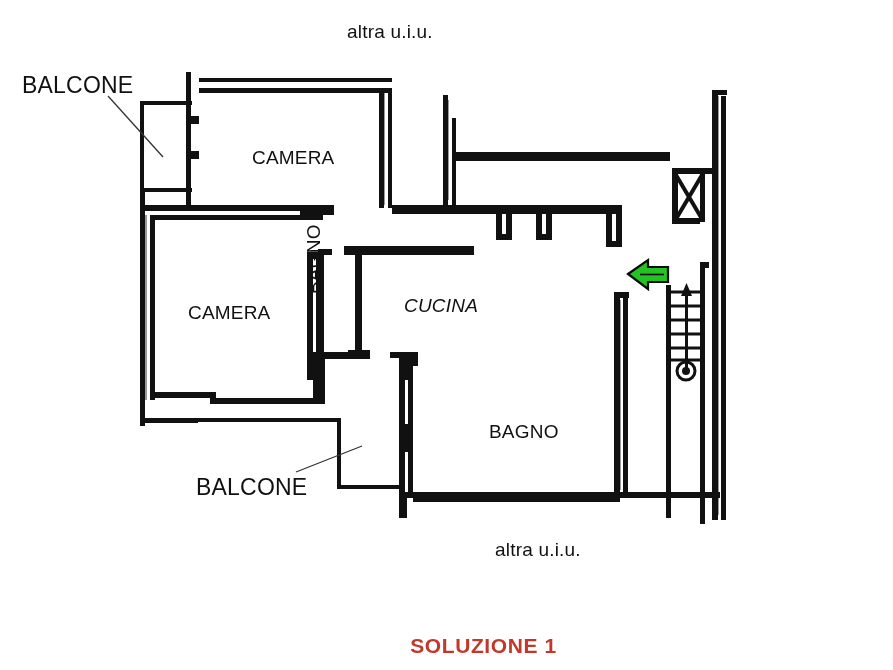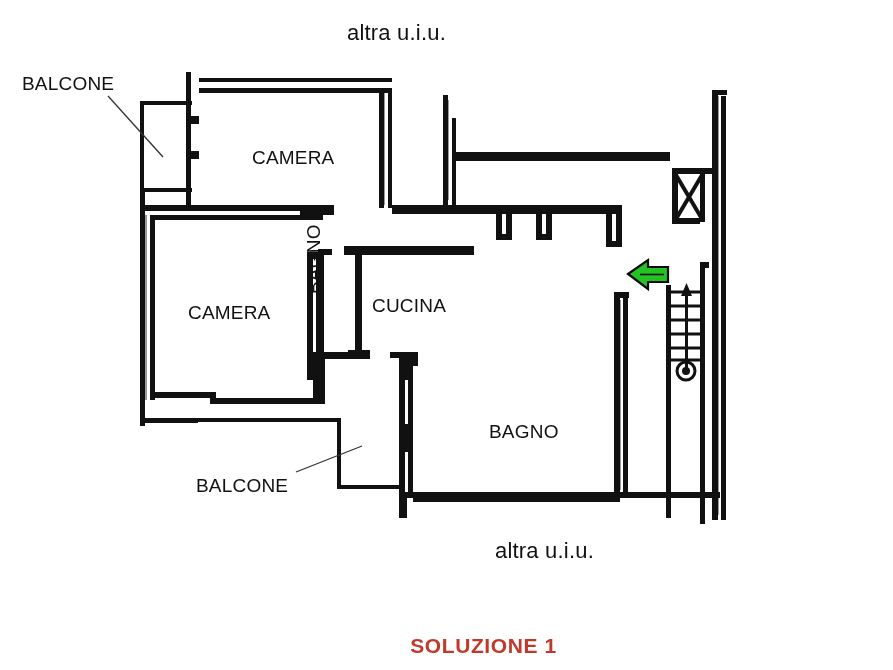--- a/index.html
+++ b/index.html
@@ -36,22 +36,22 @@
   .lbl {
     position: absolute;
     font-family: "Liberation Sans", sans-serif;
     color: #111111;
     white-space: nowrap;
     line-height: 1;
     letter-spacing: 0.2px;
   }
 
   .lbl-room      { font-size: 19px; }
-  .lbl-note      { font-size: 22px; }
-  .lbl-annot     { font-size: 19px; }
+  .lbl-note      { font-size: 19px; }
+  .lbl-annot     { font-size: 23px; }
 
   .lbl-vertical {
     transform-origin: left bottom;
     transform: rotate(-90deg);
   }
 
   .title {
     position: absolute;
     left: 0;
     width: 893px;
@@ -279,19 +279,19 @@
   <div class="lbl lbl-annot" style="left:22px; top:74px;">BALCONE</div>
 
   <div class="lbl lbl-annot" style="left:196px; top:476px;">BALCONE</div>
 
   <div class="lbl lbl-room" style="left:252px; top:148px;">CAMERA</div>
 
   <div class="lbl lbl-room" style="left:188px; top:303px;">CAMERA</div>
 
   <div class="lbl lbl-room lbl-vertical" style="left:323px; top:275px;">BAGNO</div>
 
-  <div class="lbl lbl-room" style="left:372px; top:296px;">CUCINA</div>
+  <div class="lbl lbl-room" style="left:404px; top:296px;font-style:italic;">CUCINA</div>
 
   <div class="lbl lbl-room" style="left:489px; top:422px;">BAGNO</div>
 
   <div class="title" style="top: 634px; color: rgb(192, 57, 43); margin-left: 37px;">SOLUZIONE 1</div>
 
 </div>
 
 </body></html>

